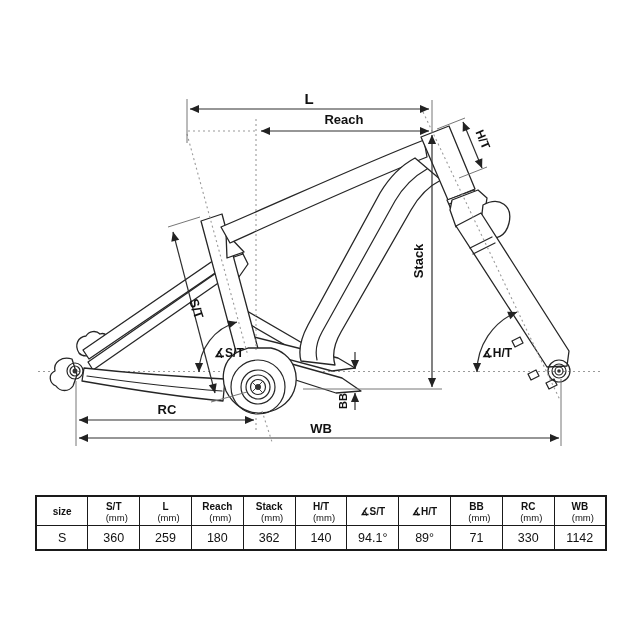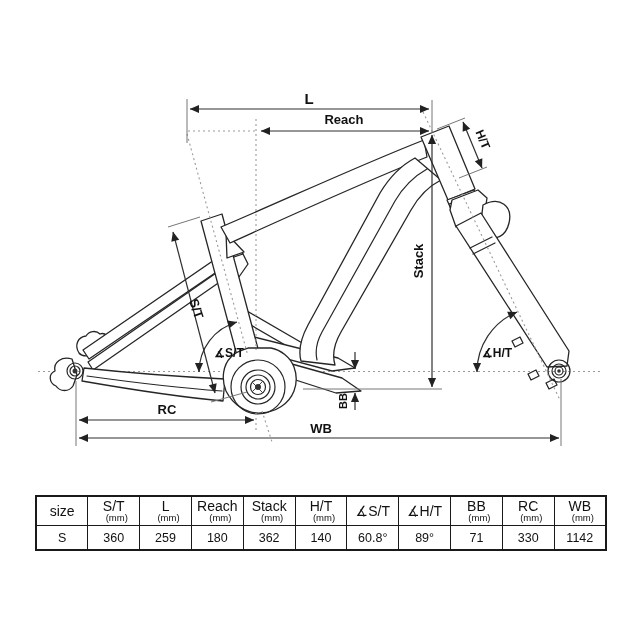--- a/index.html
+++ b/index.html
@@ -16,21 +16,21 @@
   .dlabel.sm{font-size:12px;}
   .dlabel.xs{font-size:11px;}
   
   .geo-table{position:absolute;left:35px;top:495px;width:572px;border-collapse:collapse;
              table-layout:fixed;border:2px solid #1a1a1a;}
   .geo-table td{border:1px solid #1a1a1a;text-align:center;vertical-align:middle;
                 padding:0;color:#111;}
   .geo-table .hrow td{height:28px;}
   .geo-table .drow td{height:23px;font-size:12.5px;}
   .hcell{display:flex;flex-direction:column;justify-content:center;align-items:center;height:28px;}
-  .hlbl{font-weight:normal;font-size:14px;line-height:13px;}
+  .hlbl{font-weight:bold;font-size:10px;line-height:13px;}
   .hunit{font-size:9.5px;line-height:10px;margin-left:6px;}
 </style>
 </head>
 <body>
 
 <div class="stage">
 
   <svg width="640" height="490" viewBox="0 0 640 490">
     <defs>
       <marker id="ah" viewBox="0 0 10 10" refX="9.3" refY="5" markerWidth="8.5" markerHeight="8.5" orient="auto-start-reverse">
@@ -213,21 +213,21 @@
             </div>
           </td>
       </tr>
       <tr class="drow">
         <td>S</td>
         <td>360</td>
         <td>259</td>
         <td>180</td>
         <td>362</td>
         <td>140</td>
-        <td>60.8°</td>
+        <td>94.1°</td>
         <td>89°</td>
         <td>71</td>
         <td>330</td>
         <td>1142</td>
       </tr>
     </tbody>
   </table>
 </div>
 
 </body></html>

